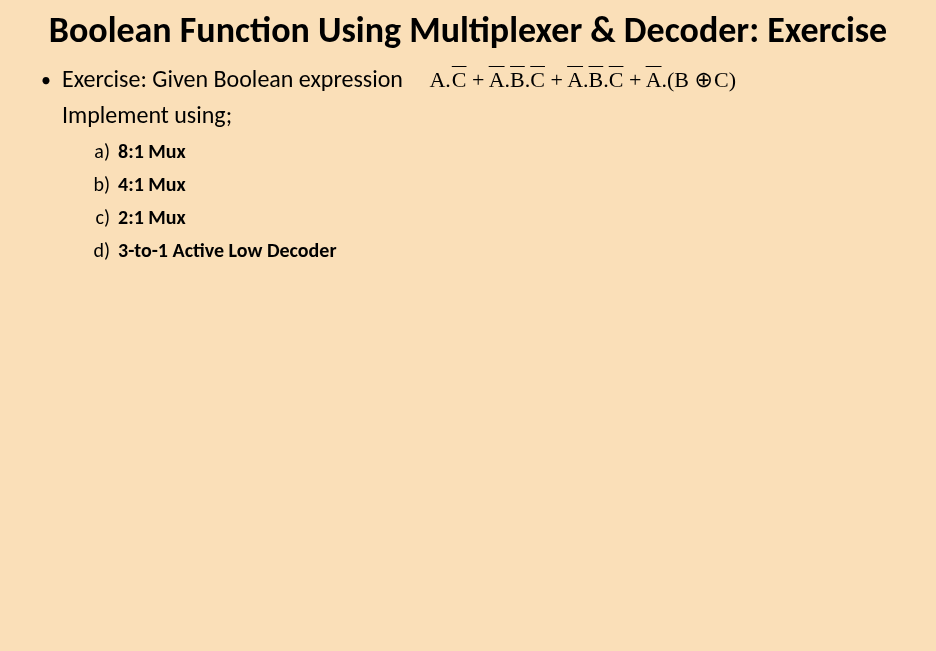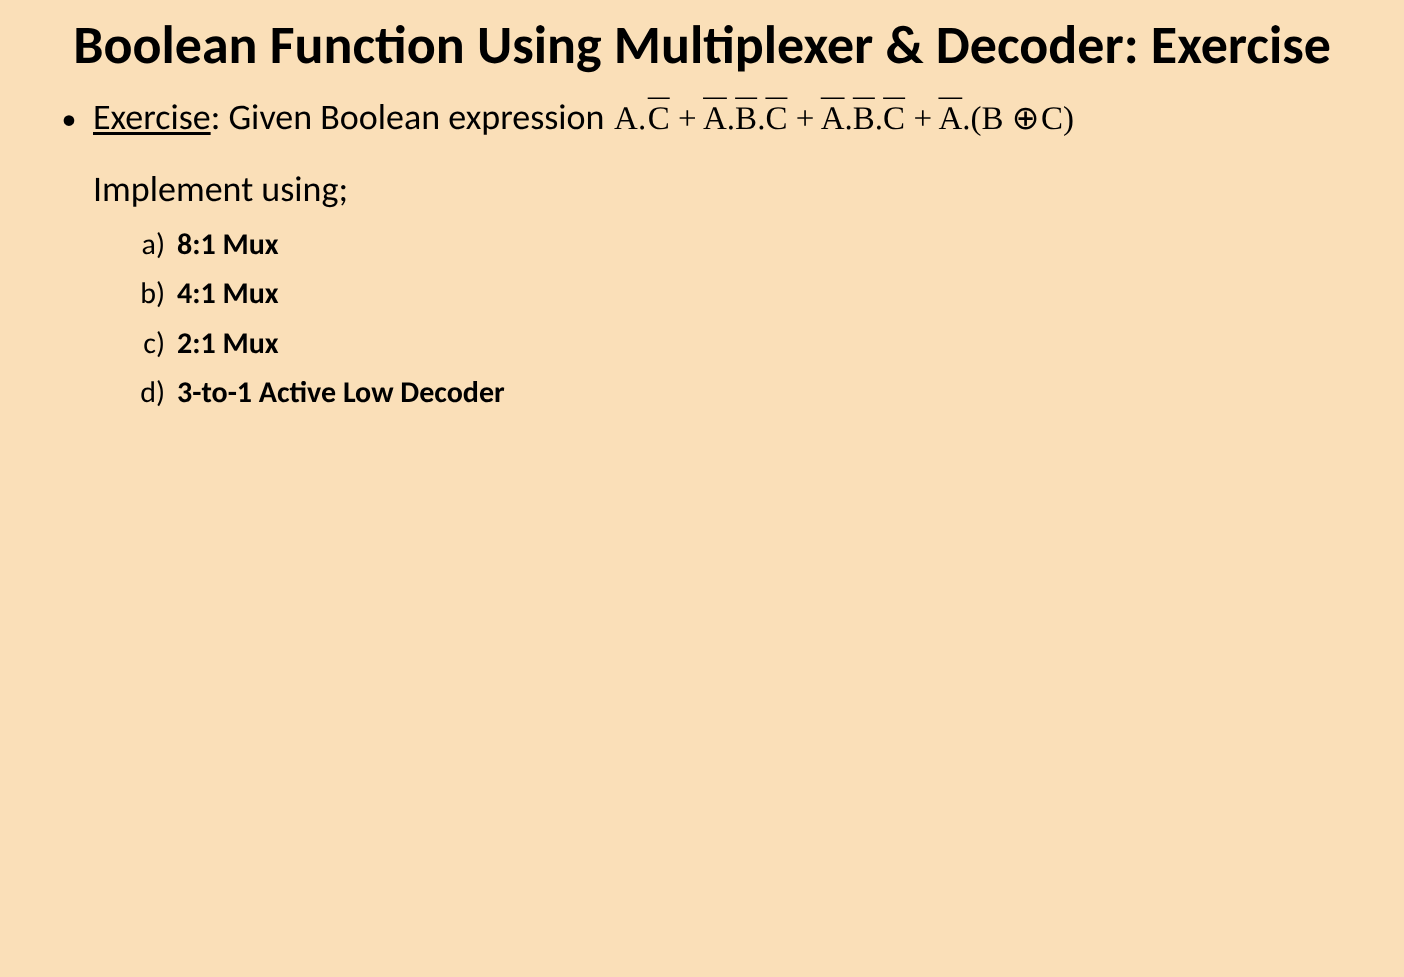--- a/index.html
+++ b/index.html
@@ -39,46 +39,46 @@
     width: 32px;
     flex: 0 0 32px;
     text-align: center;
     font-size: 20px;
     line-height: 34px;
   }
   .bullet-text {
     flex: 1 1 auto;
   }
   .exercise-label {
-    text-decoration: underline;
   }
   
   .expr {
     font-family: "Times New Roman", serif;
     font-size: 22px;
     white-space: nowrap;
+    margin-left: 20px;
   }
   .expr .ov {
     text-decoration: overline;
     text-decoration-thickness: 1px;
   }
   .expr .sp { padding: 0 1px; }
   .expr .xor {
     display:inline-block;
     position:relative;
     width: 14px;
     text-align:center;
   }
   .expr .xor::before {
     content:"⊕";
   }
   .implement {
     margin-left: 32px;
     font-size: 24px;
-    margin-top: 14px;
+    margin-top: 2px;
   }
   .sublist {
     margin-left: 52px;
     font-size: 20px;
     margin-top: 6px;
   }
   .sub-row {
     display:flex;
     align-items:flex-start;
     margin-bottom: 6px;

